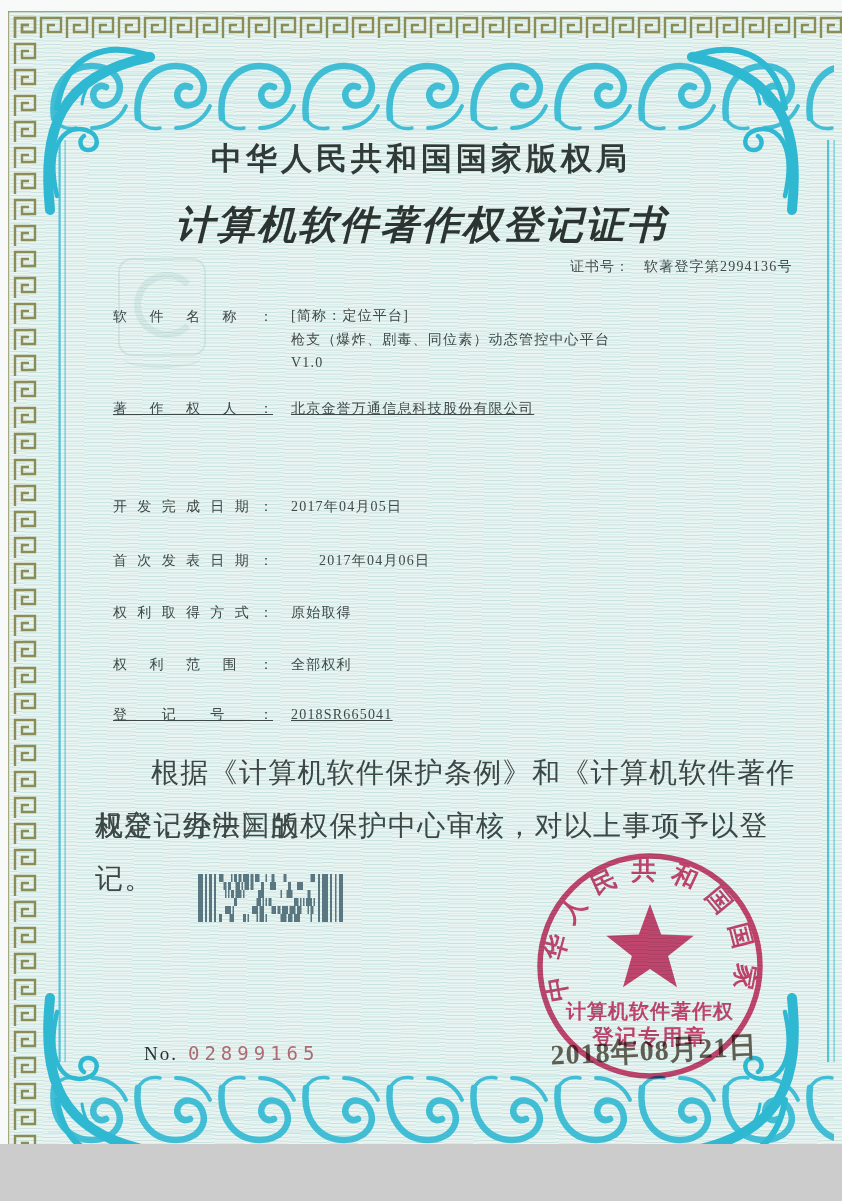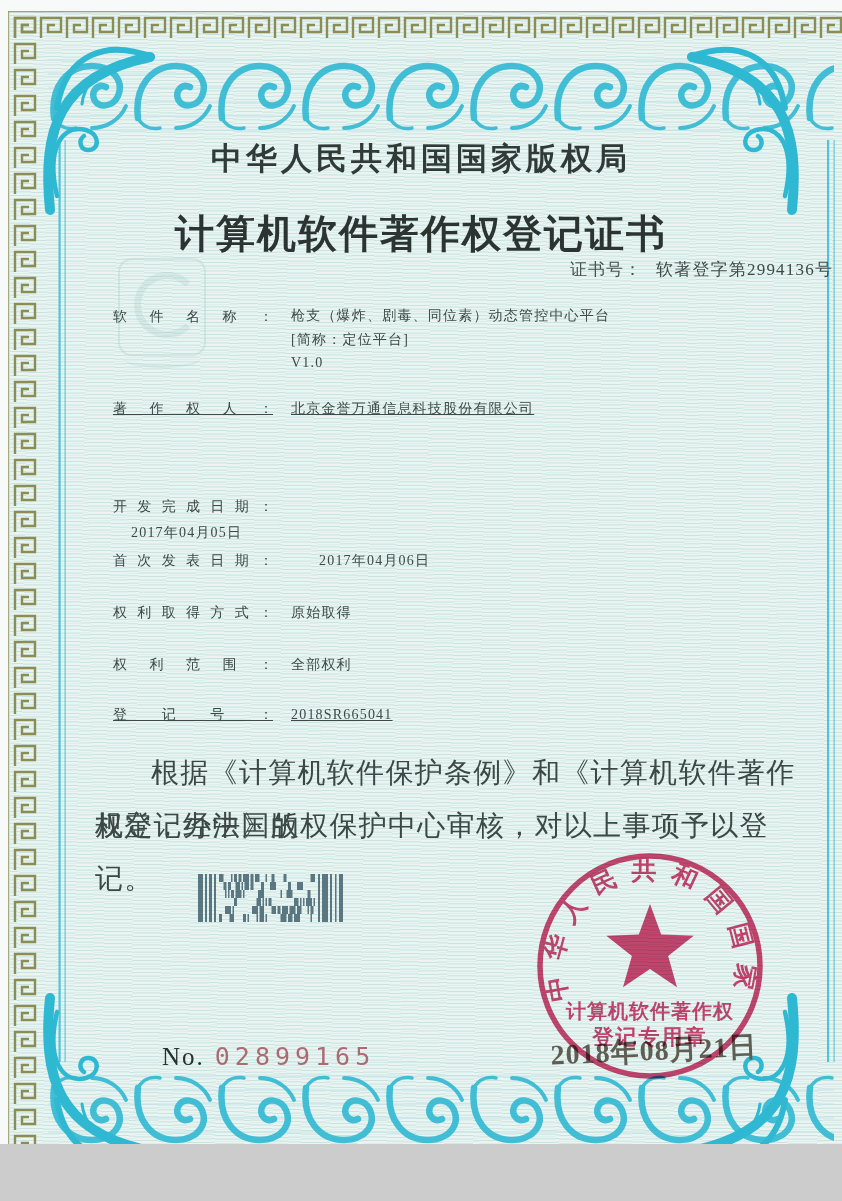--- a/index.html
+++ b/index.html
@@ -10,40 +10,40 @@
       repeating-linear-gradient(2deg,  rgba(125,185,180,0.20) 0 1px, transparent 1px 4px),
       repeating-linear-gradient(-1.5deg, rgba(120,195,205,0.13) 0 1px, transparent 1px 3px);
     font-family:"Liberation Serif","DejaVu Serif",serif;
     color:#3e4a47;
   }
   .margin-strip{position:absolute;background:#f7faf8;z-index:1;}
   .deco{position:absolute;left:0;top:0;z-index:2;}
   .content{position:absolute;inset:0;z-index:4;}
   .titles{position:absolute;left:0;right:0;text-align:center;}
   .issuer-title{top:138px;font-size:31px;font-weight:bold;letter-spacing:4px;color:#303b38;}
-  .cert-title{top:207px;font-size:39px;font-weight:bold;letter-spacing:2px;color:#2b3431;}
-  .certno-line{position:absolute;left:570px;top:258px;font-size:17px;color:#45504d;letter-spacing:1px;}
+  .cert-title{top:198px;font-size:39px;font-weight:bold;letter-spacing:2px;color:#2b3431;font-style:italic;}
+  .certno-line{position:absolute;left:570px;top:258px;font-size:14px;color:#45504d;letter-spacing:1px;}
   .certno-line .val{margin-left:14px;}
   .row{position:absolute;left:113px;display:flex;align-items:flex-start;font-size:14px;line-height:26px;}
   .lbl{display:inline-block;width:160px;text-align:justify;text-align-last:justify;flex:none;color:#3c4845;}
   .val{margin-left:18px;letter-spacing:1.2px;color:#3e4a47;}
   .valblock{margin-left:18px;display:inline-block;}
   .vline{display:block;line-height:23.5px;letter-spacing:1.2px;}
   .statement{position:absolute;left:95px;top:746px;width:708px;font-size:28px;color:#3c4845;letter-spacing:1.3px;}
   .statement .s1{display:block;height:53px;line-height:53px;text-indent:2em;}
   .statement .s2{display:block;height:53px;line-height:53px;}
   .watermark{position:absolute;left:118px;top:258px;width:88px;height:98px;z-index:3;opacity:.45;}
   .wm-box{position:absolute;inset:0;border:2px solid rgba(150,198,190,.6);border-radius:14px;}
   .wm-c{position:absolute;left:16px;top:14px;width:52px;height:52px;border:7px solid rgba(150,198,190,.5);border-radius:50%;border-right-color:transparent;}
   .wm-wave{position:absolute;left:6px;bottom:-12px;width:76px;height:14px;border-bottom:3px solid rgba(150,198,190,.5);border-radius:50%;}
   .barcode{position:absolute;left:198px;top:874px;z-index:4;opacity:.92;}
   .seal{position:absolute;left:508px;top:824px;z-index:6;mix-blend-mode:multiply;opacity:.92;}
   .stamp-date{position:absolute;left:534px;top:1032px;width:240px;text-align:center;z-index:5;
     font-size:28px;color:#5e5e53;letter-spacing:1px;transform:rotate(-2.5deg);font-weight:bold;}
-  .serial{position:absolute;left:162px;top:1042px;z-index:4;font-size:25px;}
+  .serial{position:absolute;left:144px;top:1042px;z-index:4;font-size:19px;}
   .serial .no-label{color:#26302d;letter-spacing:2px;}
   .serial .no-digits{font-family:"DejaVu Sans Mono","Liberation Mono",monospace;color:#a4545f;letter-spacing:5px;margin-left:10px;opacity:.85;}
 </style>
 </head>
 <body>
 
 <div class="page">
 
   <div class="margin-strip" style="left:0;top:0;width:10px;height:1201px;"></div>
   <div class="margin-strip" style="left:0;top:0;width:842px;height:11px;"></div>
@@ -106,32 +106,32 @@
     <div class="titles issuer-title" style="position:absolute;">中华人民共和国国家版权局</div>
     <div class="titles cert-title" style="position:absolute;">计算机软件著作权登记证书</div>
 
     <div class="certno-line">
       <span>证书号：</span><span class="val">软著登字第2994136号</span>
     </div>
 
     <div class="row" style="top:304px;">
       <span class="lbl">软件名称：</span>
       <span class="valblock">
+        <span class="vline">[简称：定位平台]</span>
         <span class="vline">枪支（爆炸、剧毒、同位素）动态管控中心平台</span>
-        <span class="vline">[简称：定位平台]</span>
         <span class="vline">V1.0</span>
       </span>
     </div>
 
     <div class="row" style="top:396px;text-decoration:underline;">
       <span class="lbl">著作权人：</span>
       <span class="val">北京金誉万通信息科技股份有限公司</span>
     </div>
 
-    <div class="row" style="top:494px;flex-direction:column;">
+    <div class="row" style="top:494px;">
       <span class="lbl">开发完成日期：</span>
       <span class="val">2017年04月05日</span>
     </div>
 
     <div class="row" style="top:548px;gap:28px;">
       <span class="lbl">首次发表日期：</span>
       <span class="val">2017年04月06日</span>
     </div>
 
     <div class="row" style="top:652px;">

